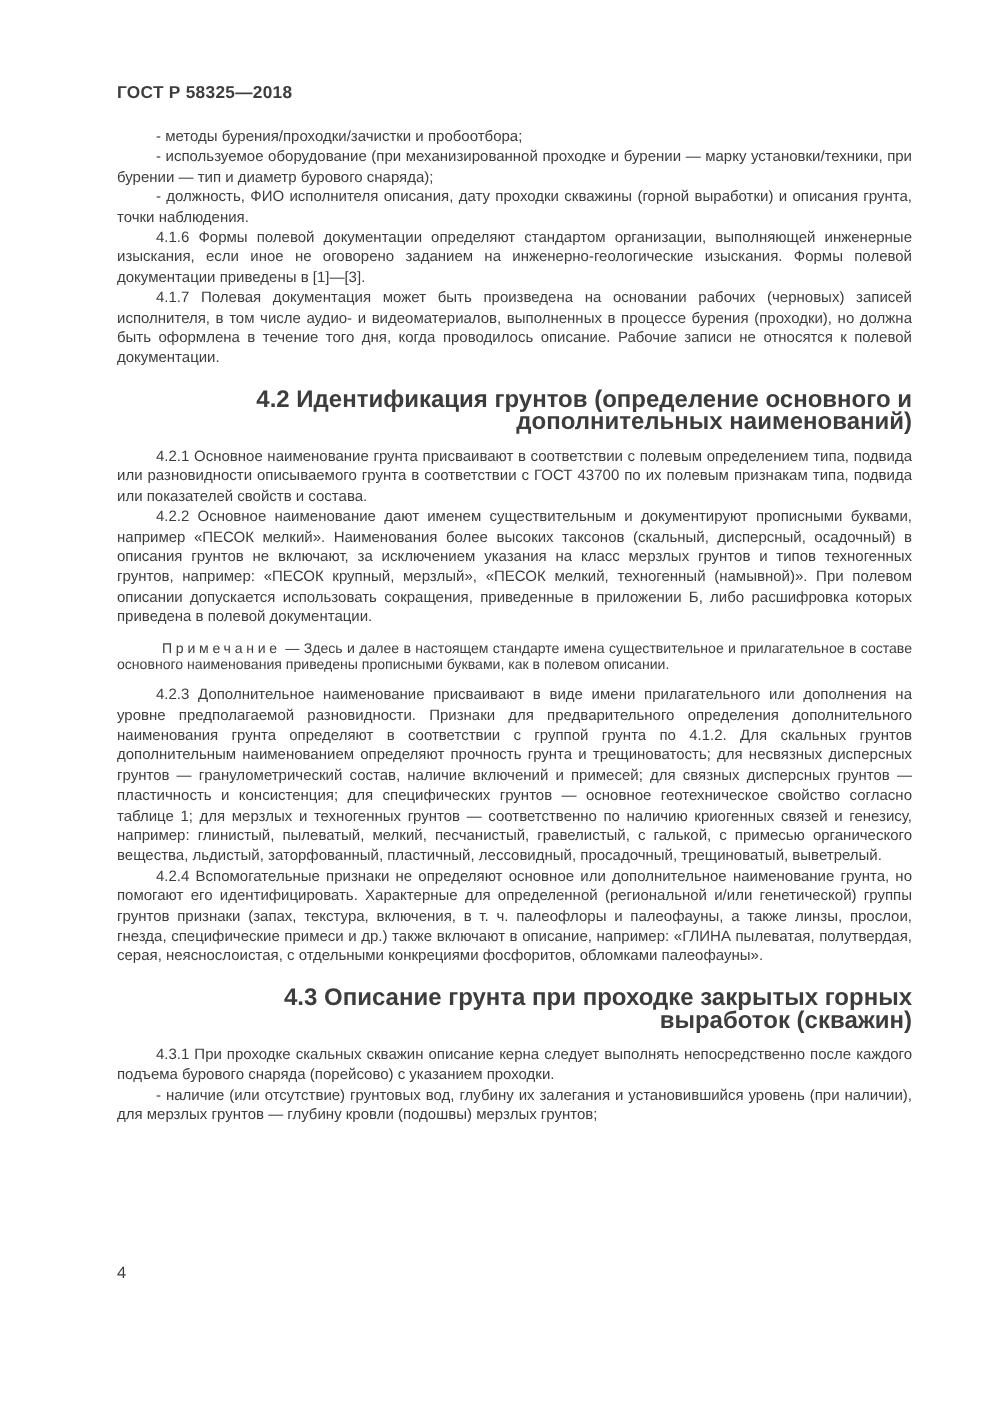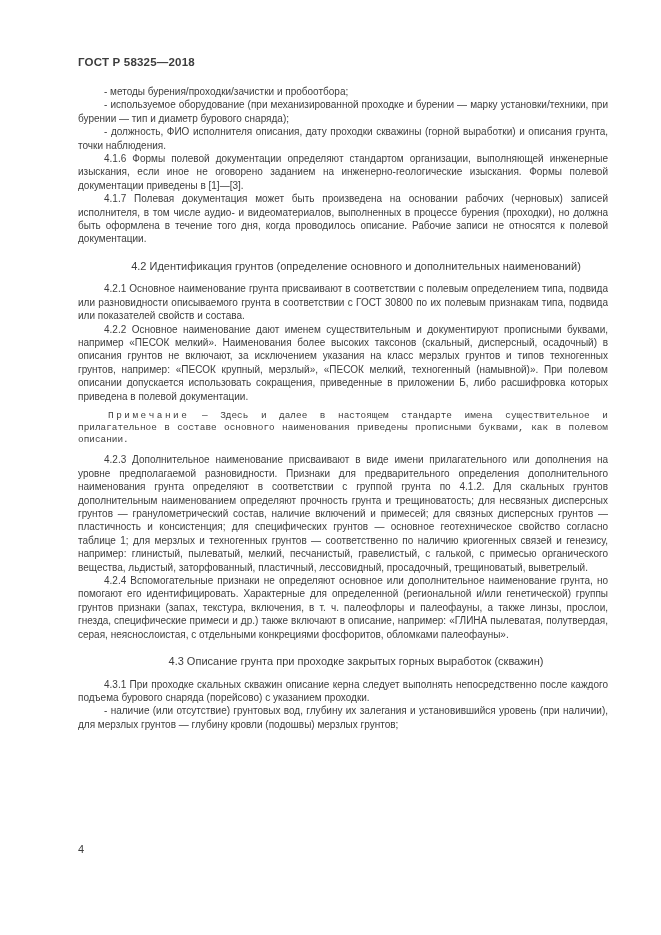--- a/index.html
+++ b/index.html
@@ -19,30 +19,29 @@
     position:absolute;left:78px;top:85px;width:530px;
   }
   p.body{
     margin:0;
     font-size:10px;line-height:13.4px;
     text-align:justify;
     text-indent:26px;
     hyphens:auto;
   }
   .heading{
-    font-size:11px;font-weight:normal;line-height:15.5px;
+    font-size:16px;font-weight:bold;line-height:15.5px;
     margin:13px 0 8px 26px;
-    text-align:center;
+    text-align:right;
   }
   .note{
     font-size:9.4px;line-height:11.8px;
     text-align:justify;text-indent:30px;
     margin:7px 0 8px 0;
     hyphens:auto;
-    font-family:Liberation Mono, monospace;
   }
   .note-label{letter-spacing:2.5px;}
   .page-number{
     position:absolute;left:78px;top:843px;
     font-size:11px;
   }
 </style>
 </head>
 <body>
 
@@ -52,21 +51,21 @@
 
   <div class="content">
     <p class="body">- методы бурения/проходки/зачистки и пробоотбора;</p>
     <p class="body">- используемое оборудование (при механизированной проходке и бурении — марку установки/техники, при бурении — тип и диаметр бурового снаряда);</p>
     <p class="body">- должность, ФИО исполнителя описания, дату проходки скважины (горной выработки) и описания грунта, точки наблюдения.</p>
     <p class="body">4.1.6 Формы полевой документации определяют стандартом организации, выполняющей инженерные изыскания, если иное не оговорено заданием на инженерно-геологические изыскания. Формы полевой документации приведены в [1]—[3].</p>
     <p class="body">4.1.7 Полевая документация может быть произведена на основании рабочих (черновых) записей исполнителя, в том числе аудио- и видеоматериалов, выполненных в процессе бурения (проходки), но должна быть оформлена в течение того дня, когда проводилось описание. Рабочие записи не относятся к полевой документации.</p>
 
     <div class="heading">4.2 Идентификация грунтов (определение основного и дополнительных наименований)</div>
 
-    <p class="body">4.2.1 Основное наименование грунта присваивают в соответствии с полевым определением типа, подвида или разновидности описываемого грунта в соответствии с ГОСТ 30800 по их полевым признакам типа, подвида или показателей свойств и состава.</p>
+    <p class="body">4.2.1 Основное наименование грунта присваивают в соответствии с полевым определением типа, подвида или разновидности описываемого грунта в соответствии с ГОСТ 43700 по их полевым признакам типа, подвида или показателей свойств и состава.</p>
     <p class="body">4.2.2 Основное наименование дают именем существительным и документируют прописными буквами, например «ПЕСОК мелкий». Наименования более высоких таксонов (скальный, дисперсный, осадочный) в описания грунтов не включают, за исключением указания на класс мерзлых грунтов и типов техногенных грунтов, например: «ПЕСОК крупный, мерзлый», «ПЕСОК мелкий, техногенный (намывной)». При полевом описании допускается использовать сокращения, приведенные в приложении Б, либо расшифровка которых приведена в полевой документации.</p>
 
     <div class="note"><span class="note-label">Примечание</span> <span>— Здесь и далее в настоящем стандарте имена существительное и прилагательное в составе основного наименования приведены прописными буквами, как в полевом описании.</span></div>
 
     <p class="body">4.2.3 Дополнительное наименование присваивают в виде имени прилагательного или дополнения на уровне предполагаемой разновидности. Признаки для предварительного определения дополнительного наименования грунта определяют в соответствии с группой грунта по 4.1.2. Для скальных грунтов дополнительным наименованием определяют прочность грунта и трещиноватость; для несвязных дисперсных грунтов — гранулометрический состав, наличие включений и примесей; для связных дисперсных грунтов — пластичность и консистенция; для специфических грунтов — основное геотехническое свойство согласно таблице 1; для мерзлых и техногенных грунтов — соответственно по наличию криогенных связей и генезису, например: глинистый, пылеватый, мелкий, песчанистый, гравелистый, с галькой, с примесью органического вещества, льдистый, заторфованный, пластичный, лессовидный, просадочный, трещиноватый, выветрелый.</p>
     <p class="body">4.2.4 Вспомогательные признаки не определяют основное или дополнительное наименование грунта, но помогают его идентифицировать. Характерные для определенной (региональной и/или генетической) группы грунтов признаки (запах, текстура, включения, в т. ч. палеофлоры и палеофауны, а также линзы, прослои, гнезда, специфические примеси и др.) также включают в описание, например: «ГЛИНА пылеватая, полутвердая, серая, неяснослоистая, с отдельными конкрециями фосфоритов, обломками палеофауны».</p>
 
     <div class="heading">4.3 Описание грунта при проходке закрытых горных выработок (скважин)</div>
 
     <p class="body">4.3.1 При проходке скальных скважин описание керна следует выполнять непосредственно после каждого подъема бурового снаряда (порейсово) с указанием проходки.</p>

